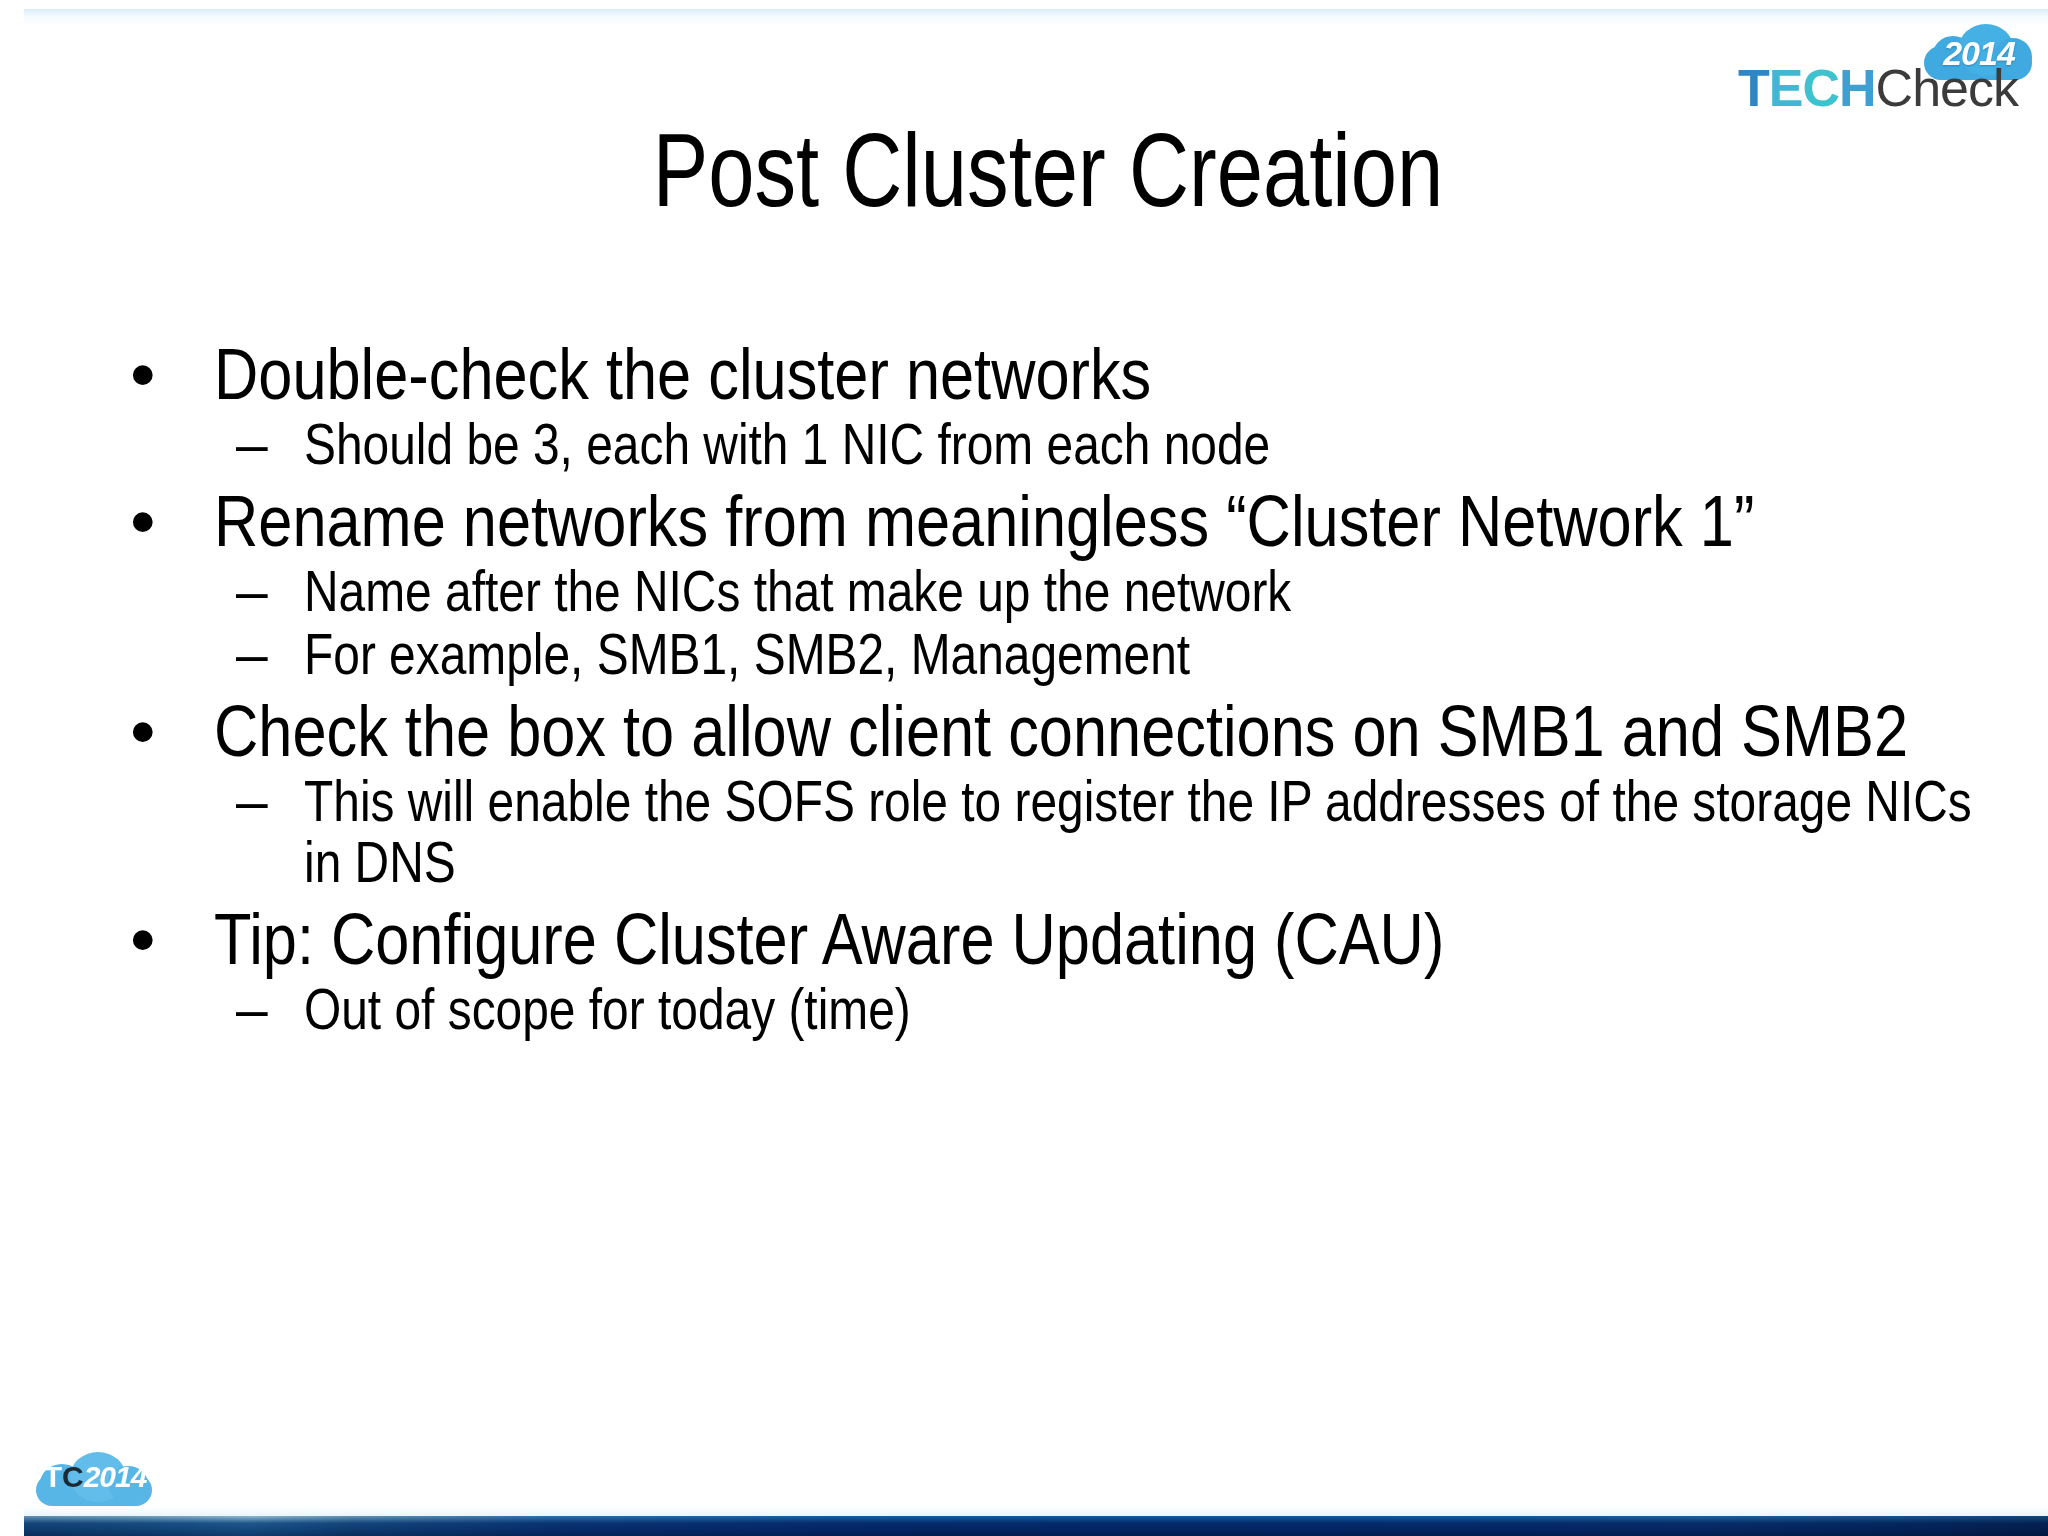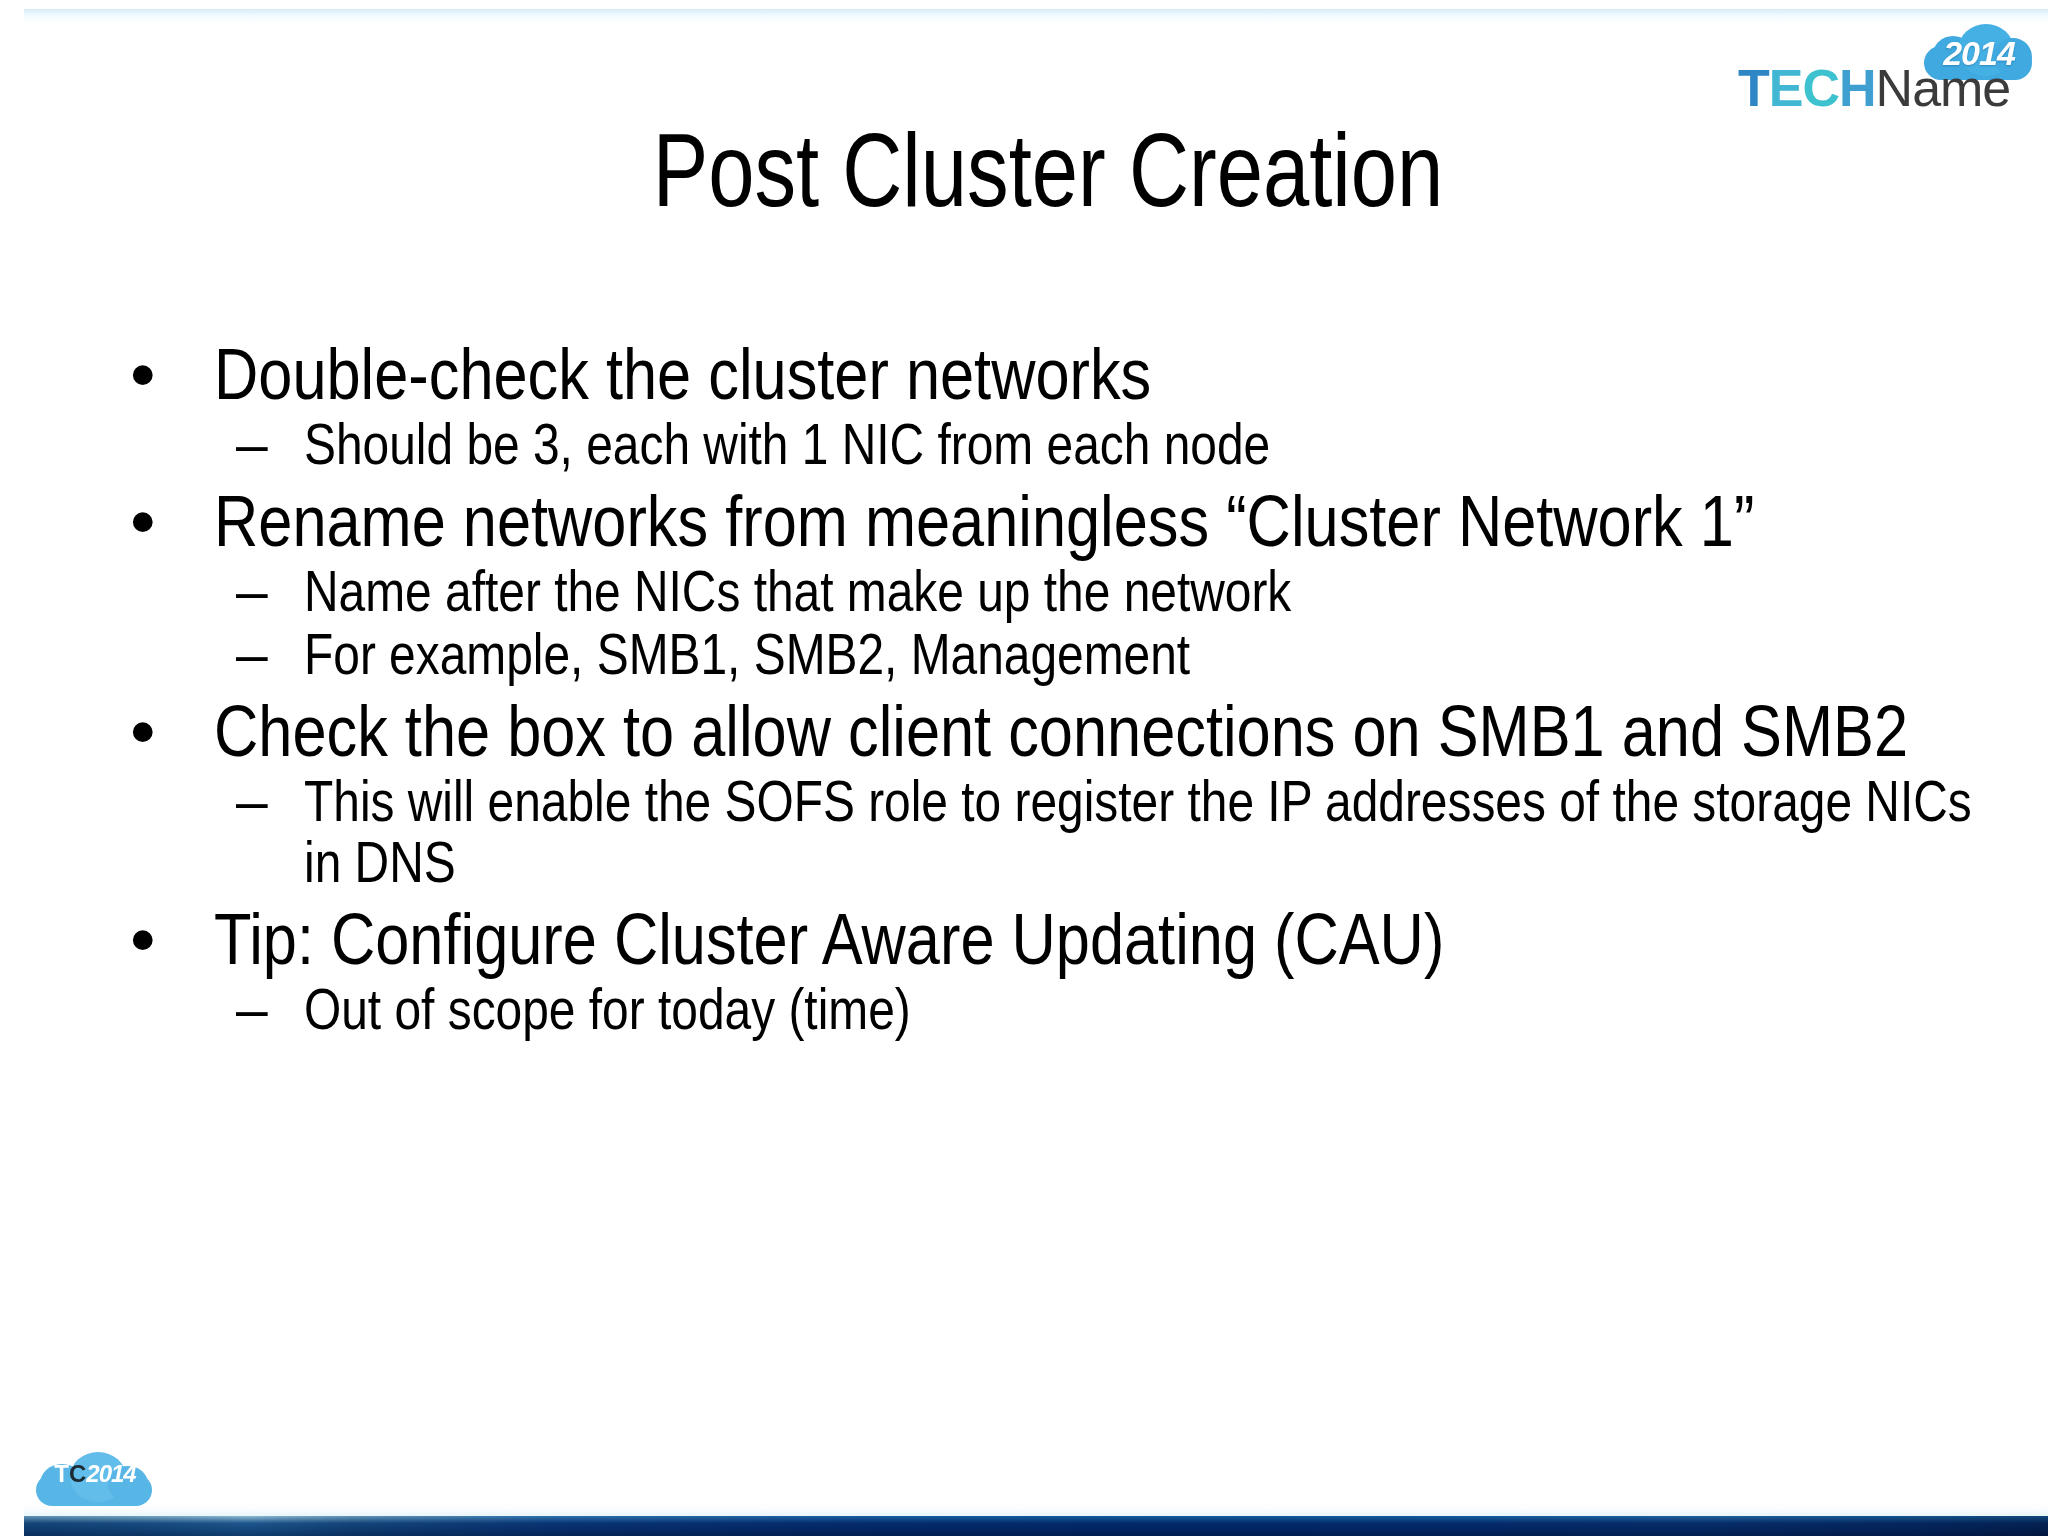--- a/index.html
+++ b/index.html
@@ -204,21 +204,21 @@
     height: 36px;
     background: #57b6e6;
     border-radius: 50%;
   }
   .brand-small .sc-text {
     position: absolute;
     left: 0;
     top: 14px;
     width: 130px;
     text-align: center;
-    font-size: 24px;
+    font-size: 30px;
     font-weight: bold;
     line-height: 1;
     white-space: nowrap;
   }
   .brand-small .sc-text .lt { color: #ffffff; }
   .brand-small .sc-text .lc { color: #1b2a33; }
   .brand-small .sc-text .ly { color: #ffffff; font-style: italic; letter-spacing: -1px; }
 
   
   .title {
@@ -303,21 +303,21 @@
   <div class="band-bottom-sheen"></div>
 
   <div class="brand">
     <div class="brand-cloud">
       <div class="c-body"></div>
       <div class="c-p1"></div>
       <div class="c-p2"></div>
       <div class="c-p3"></div>
       <div class="c-year">2014</div>
     </div>
-    <div class="brand-word"><span class="t1">T</span><span class="t2">E</span><span class="t3">C</span><span class="t4">H</span><span class="camp">Name</span></div>
+    <div class="brand-word"><span class="t1">T</span><span class="t2">E</span><span class="t3">C</span><span class="t4">H</span><span class="camp">Check</span></div>
   </div>
 
   <div class="title">Post Cluster Creation</div>
 
   <div class="body-area">
 
     <div class="lvl1">
       <span class="marker">•</span>
       <span class="txt">Double-check the cluster networks</span>
     </div>

